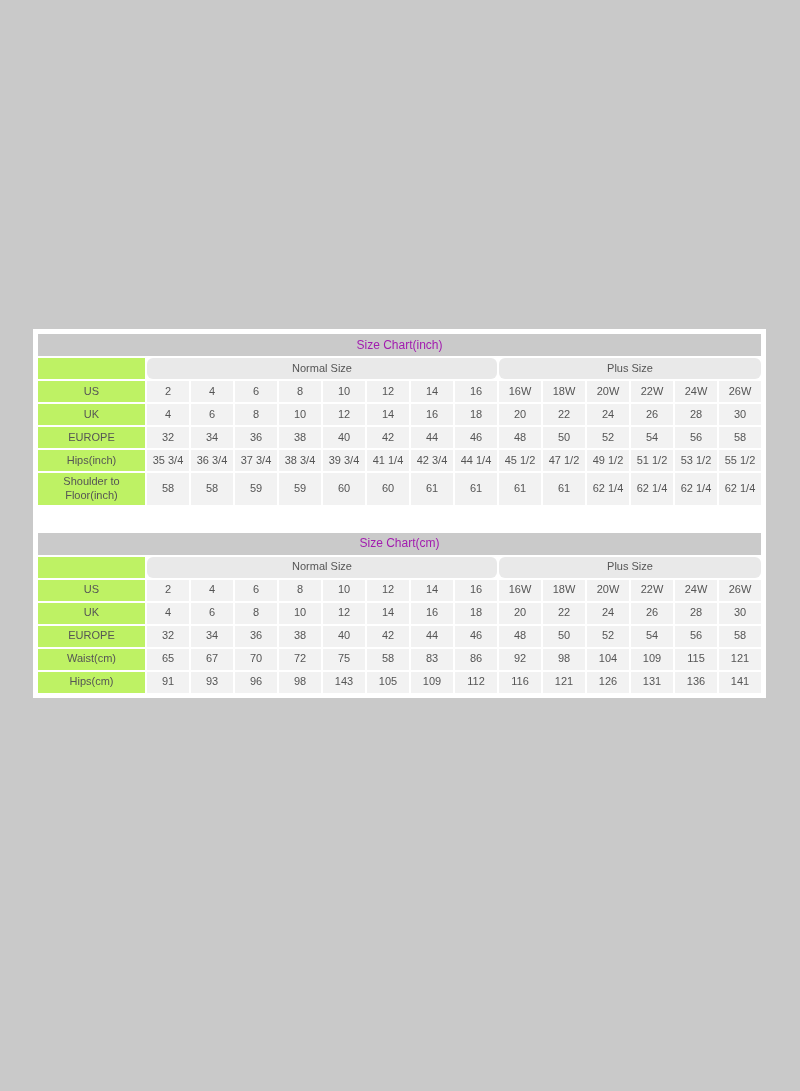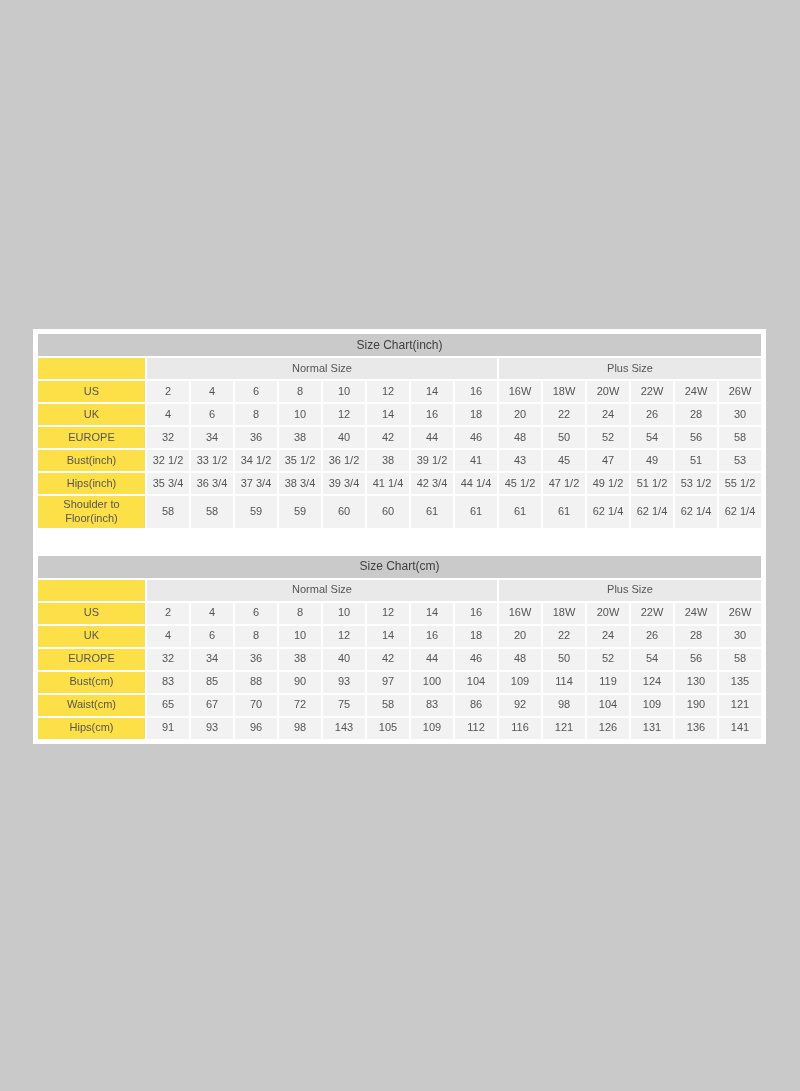--- a/index.html
+++ b/index.html
@@ -38,29 +38,30 @@
     vertical-align: middle;
     font-size: 11px;
     color: #555555;
     padding: 2px 0;
     height: 17px;
     line-height: 1.25;
     overflow: hidden;
   }
   td.title-cell {
     background: #cacaca;
-    color: #404040;
+    color: #a21caf;
     font-size: 12px;
     height: 18px;
   }
   td.label-cell {
-    background: #fde047;
+    background: #bef264;
   }
   td.group-cell {
     background: #e9e9e9;
+    border-radius: 6px;
   }
   td.data-cell {
     background: #f2f2f2;
     white-space: nowrap;
   }
 </style>
 </head>
 <body>
 
 <div class="charts-panel">
@@ -134,37 +135,20 @@
           <td class="data-cell">40</td>
           <td class="data-cell">42</td>
           <td class="data-cell">44</td>
           <td class="data-cell">46</td>
           <td class="data-cell">48</td>
           <td class="data-cell">50</td>
           <td class="data-cell">52</td>
           <td class="data-cell">54</td>
           <td class="data-cell">56</td>
           <td class="data-cell">58</td>
-        </tr>
-        <tr>
-          <td class="label-cell">Bust(inch)</td>
-          <td class="data-cell">32 1/2</td>
-          <td class="data-cell">33 1/2</td>
-          <td class="data-cell">34 1/2</td>
-          <td class="data-cell">35 1/2</td>
-          <td class="data-cell">36 1/2</td>
-          <td class="data-cell">38</td>
-          <td class="data-cell">39 1/2</td>
-          <td class="data-cell">41</td>
-          <td class="data-cell">43</td>
-          <td class="data-cell">45</td>
-          <td class="data-cell">47</td>
-          <td class="data-cell">49</td>
-          <td class="data-cell">51</td>
-          <td class="data-cell">53</td>
         </tr>
         <tr>
           <td class="label-cell">Hips(inch)</td>
           <td class="data-cell">35 3/4</td>
           <td class="data-cell">36 3/4</td>
           <td class="data-cell">37 3/4</td>
           <td class="data-cell">38 3/4</td>
           <td class="data-cell">39 3/4</td>
           <td class="data-cell">41 1/4</td>
           <td class="data-cell">42 3/4</td>
@@ -267,51 +251,34 @@
           <td class="data-cell">44</td>
           <td class="data-cell">46</td>
           <td class="data-cell">48</td>
           <td class="data-cell">50</td>
           <td class="data-cell">52</td>
           <td class="data-cell">54</td>
           <td class="data-cell">56</td>
           <td class="data-cell">58</td>
         </tr>
         <tr>
-          <td class="label-cell">Bust(cm)</td>
-          <td class="data-cell">83</td>
-          <td class="data-cell">85</td>
-          <td class="data-cell">88</td>
-          <td class="data-cell">90</td>
-          <td class="data-cell">93</td>
-          <td class="data-cell">97</td>
-          <td class="data-cell">100</td>
-          <td class="data-cell">104</td>
-          <td class="data-cell">109</td>
-          <td class="data-cell">114</td>
-          <td class="data-cell">119</td>
-          <td class="data-cell">124</td>
-          <td class="data-cell">130</td>
-          <td class="data-cell">135</td>
-        </tr>
-        <tr>
           <td class="label-cell">Waist(cm)</td>
           <td class="data-cell">65</td>
           <td class="data-cell">67</td>
           <td class="data-cell">70</td>
           <td class="data-cell">72</td>
           <td class="data-cell">75</td>
           <td class="data-cell">58</td>
           <td class="data-cell">83</td>
           <td class="data-cell">86</td>
           <td class="data-cell">92</td>
           <td class="data-cell">98</td>
           <td class="data-cell">104</td>
           <td class="data-cell">109</td>
-          <td class="data-cell">190</td>
+          <td class="data-cell">115</td>
           <td class="data-cell">121</td>
         </tr>
         <tr>
           <td class="label-cell">Hips(cm)</td>
           <td class="data-cell">91</td>
           <td class="data-cell">93</td>
           <td class="data-cell">96</td>
           <td class="data-cell">98</td>
           <td class="data-cell">143</td>
           <td class="data-cell">105</td>

